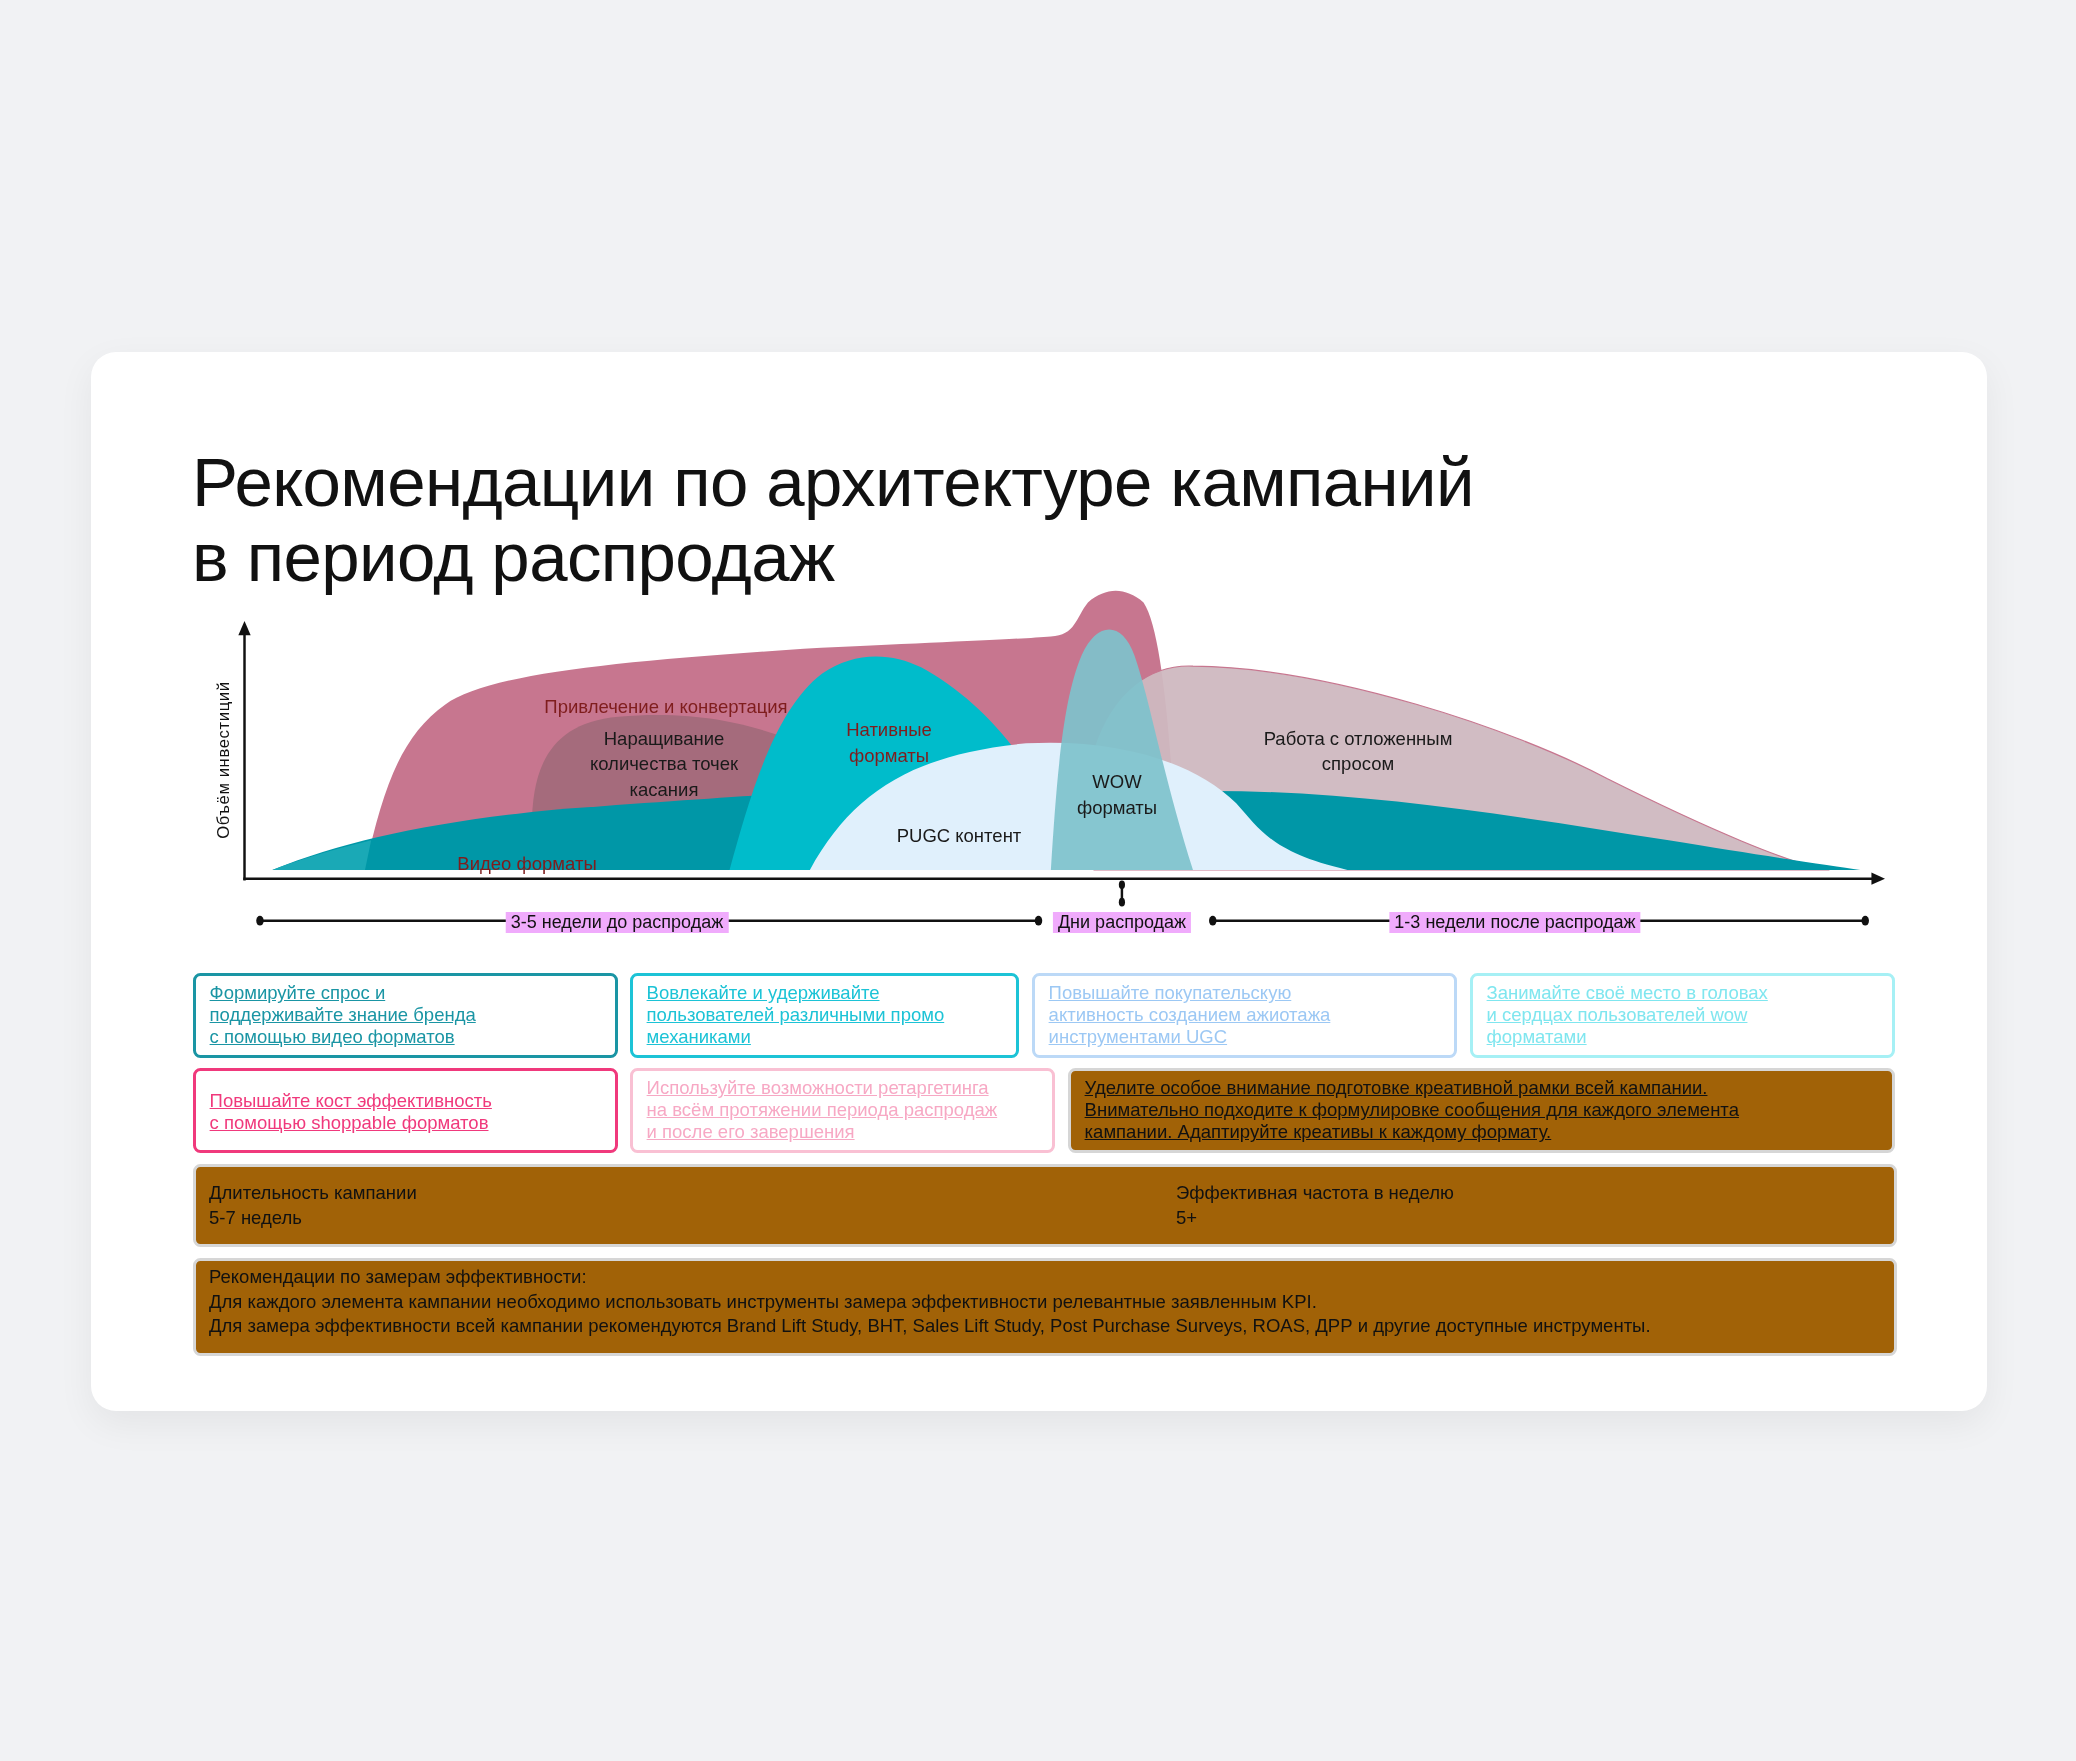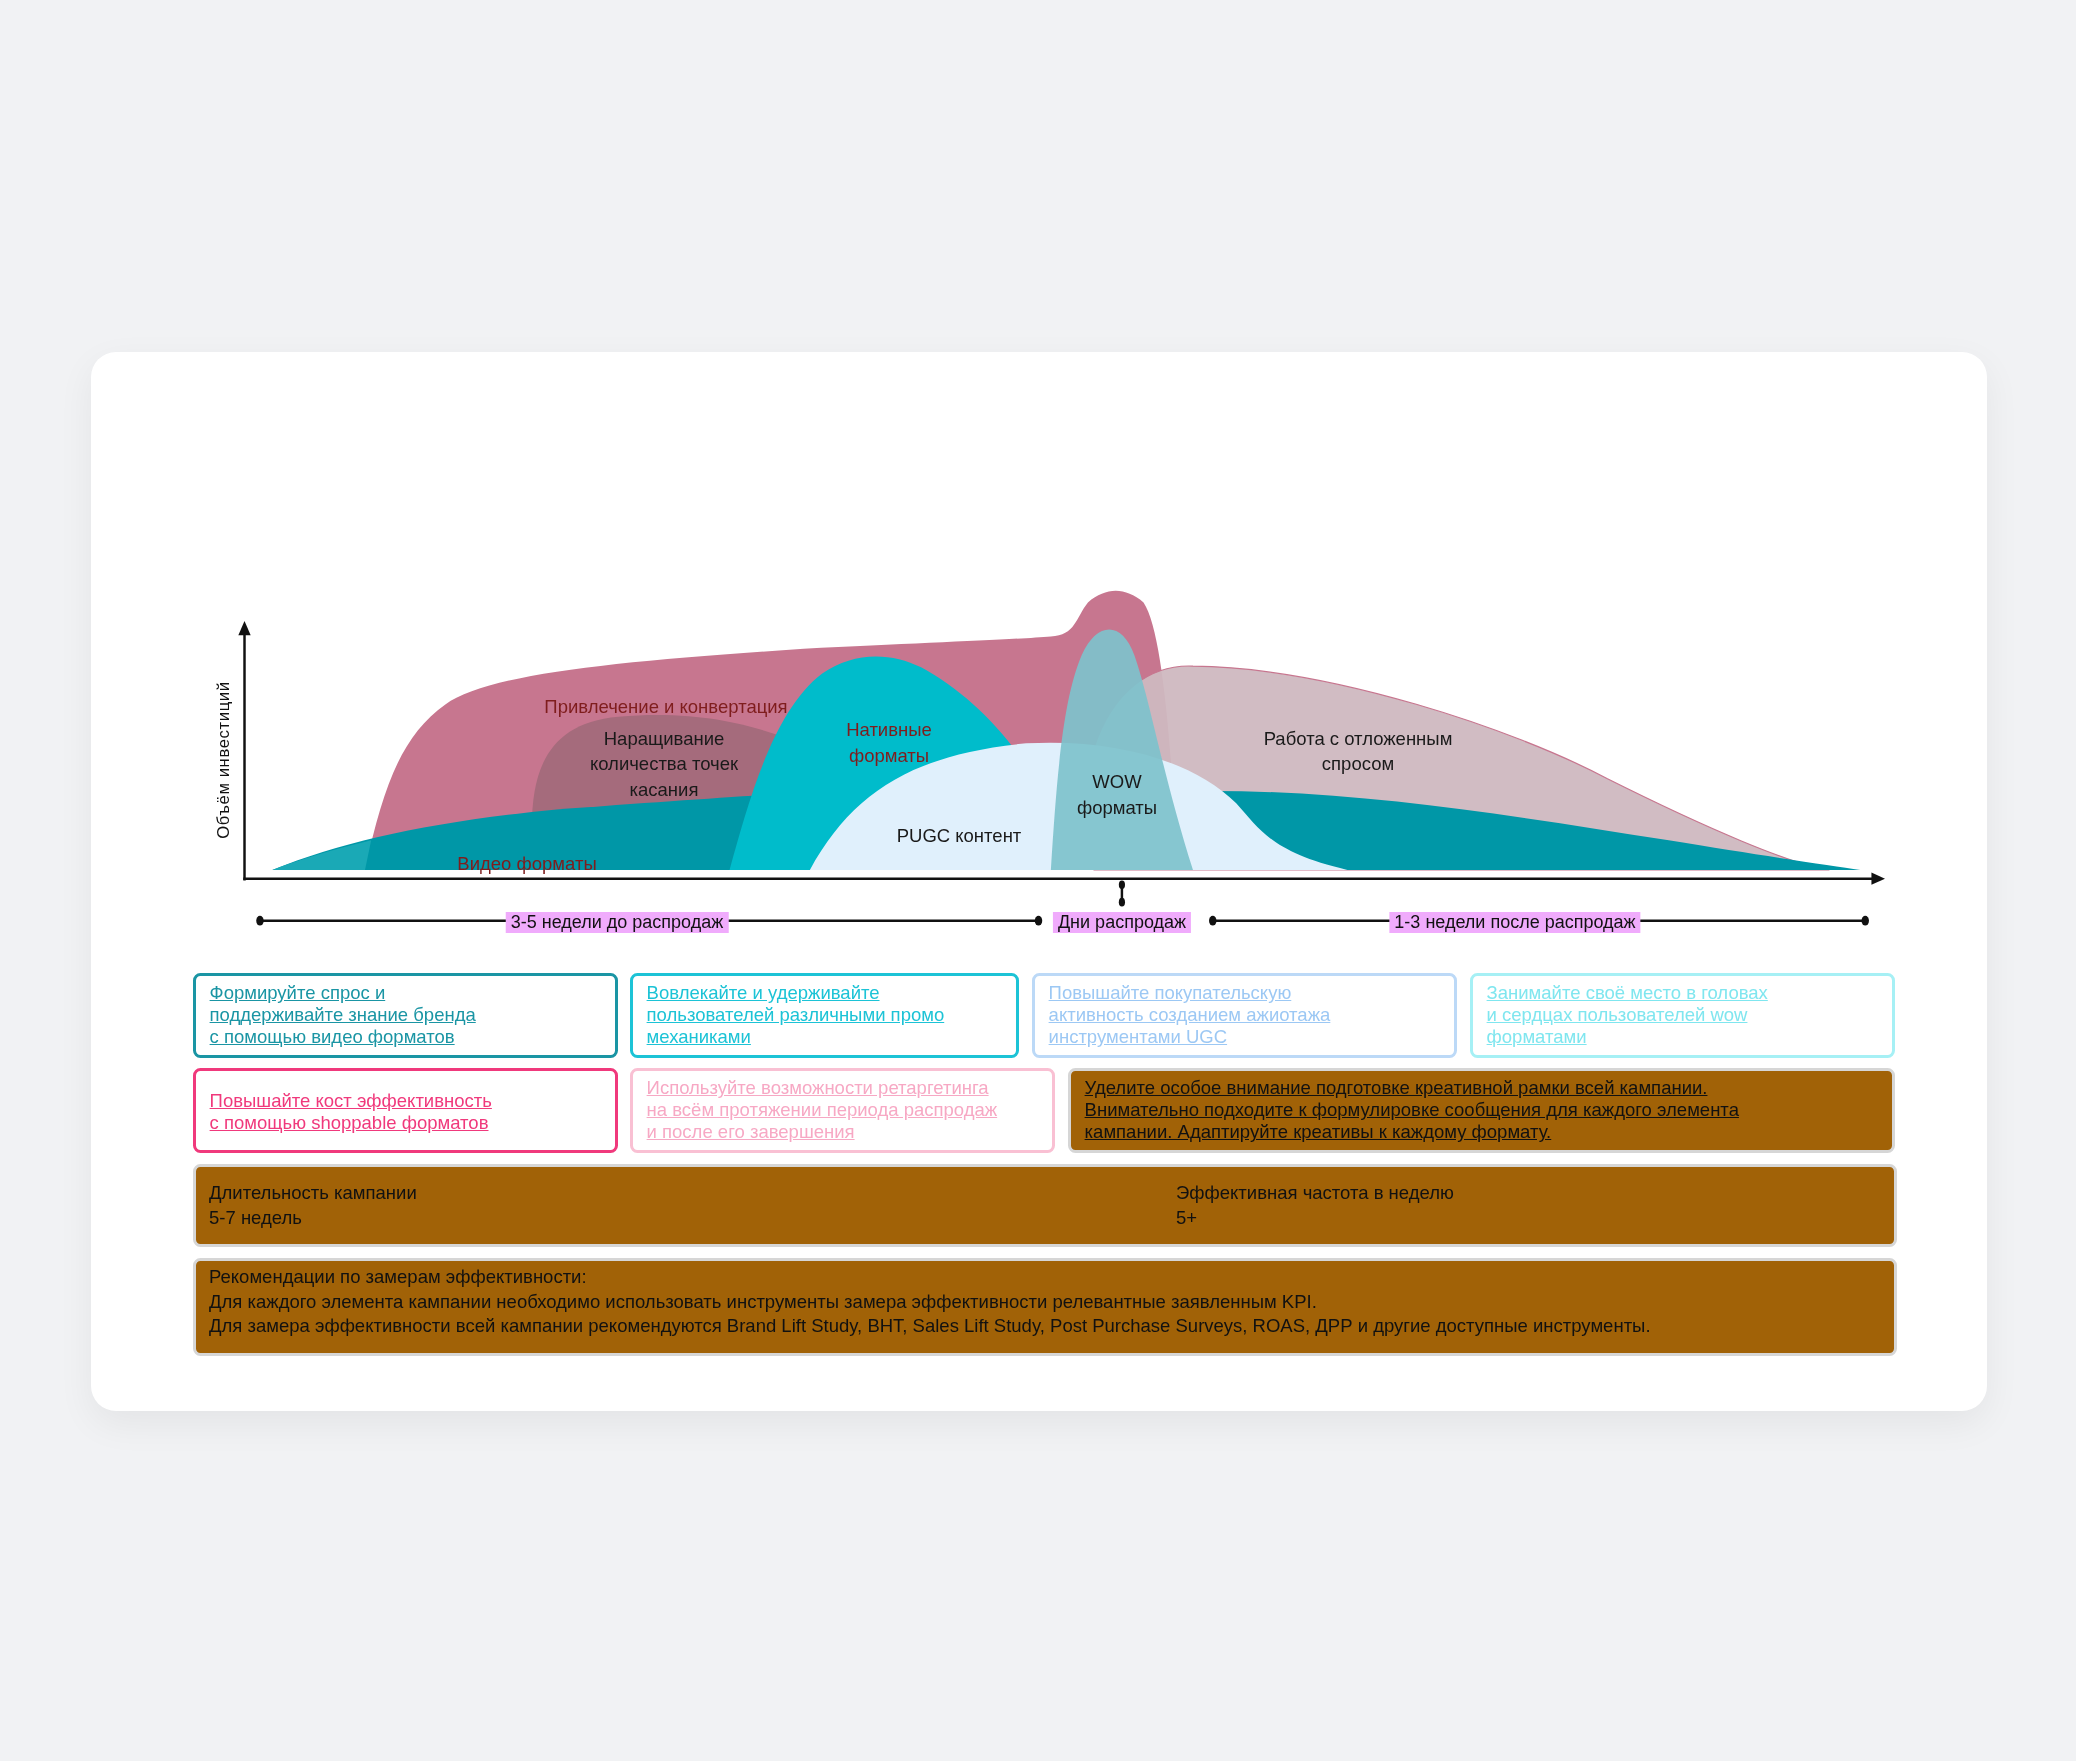--- a/index.html
+++ b/index.html
@@ -16,20 +16,22 @@
   .box{position:absolute;box-sizing:border-box;border-radius:7.4px;border:3.1px solid;padding:6.2px 13.6px;font-size:18.5px;line-height:22px;text-decoration:underline;}
   .box.grey{border:3.1px solid #d6d6d6;background:#a16207;color:#111;}
   .kv{position:absolute;font-size:18.5px;line-height:25px;color:#111;}
 </style>
 </head>
 <body>
 
 <div class="card"></div>
 
 <h1 class="title">
+  <span>Рекомендации по архитектуре кампаний</span>
+  <span>в период распродаж</span>
 </h1>
 
 <svg class="chart" width="2077" height="1761" viewBox="0 0 3360 2850">
 
   <path d="M590,1408 C620,1270 650,1190 720,1140 C790,1090 1000,1070 1300,1050 C1500,1040 1640,1035 1700,1030 C1740,1028 1740,1000 1760,975 C1790,950 1820,950 1850,975 C1880,1020 1895,1200 1905,1408 Z" fill="#c7768f"></path>
 
   <path d="M860,1340 C860,1240 890,1170 1000,1160 C1120,1150 1200,1170 1260,1190 L1260,1340 Z" fill="#a56b7c"></path>
 
   <path d="M1770,1210 C1800,1120 1860,1075 1930,1078 C2150,1080 2450,1180 2600,1260 C2760,1340 2900,1400 2960,1408 L1770,1408 Z" fill="#cfb8c0" stroke="#c7768f" stroke-width="2" fill-opacity="0.95"></path>
 

